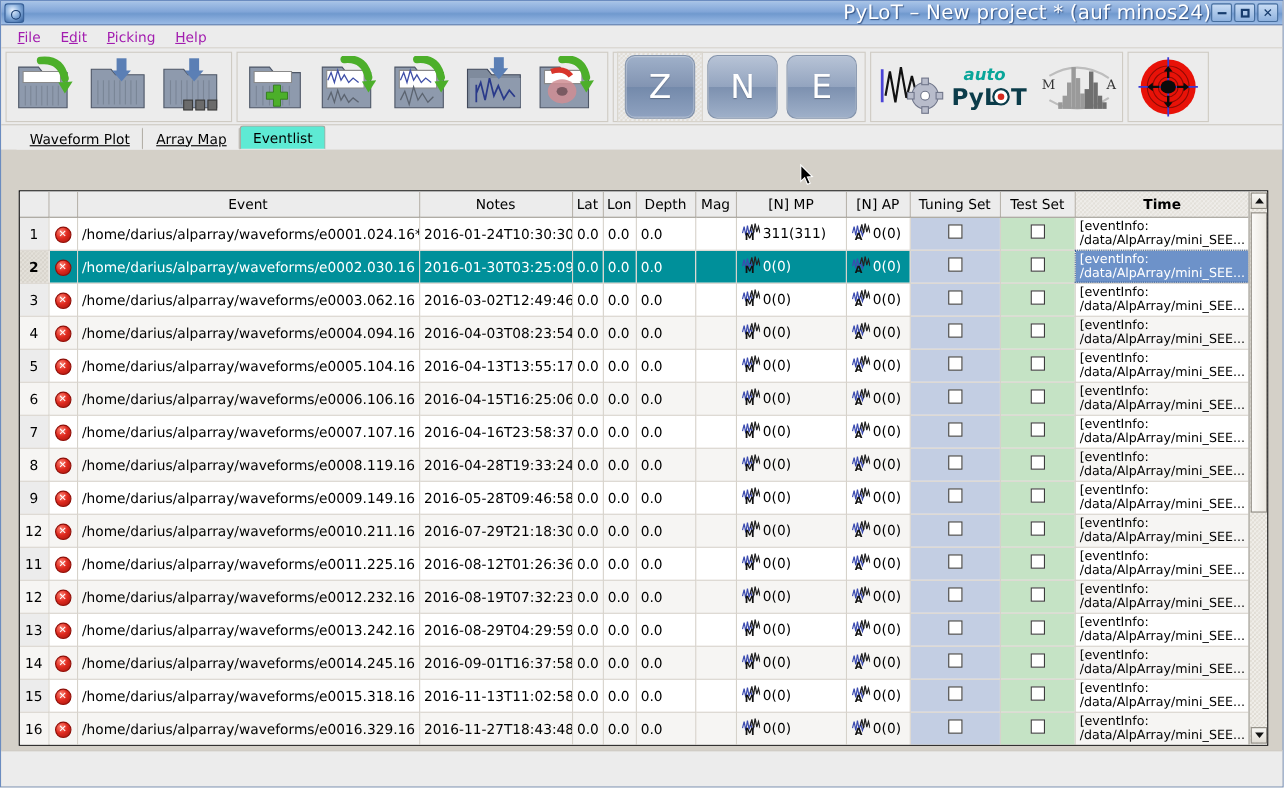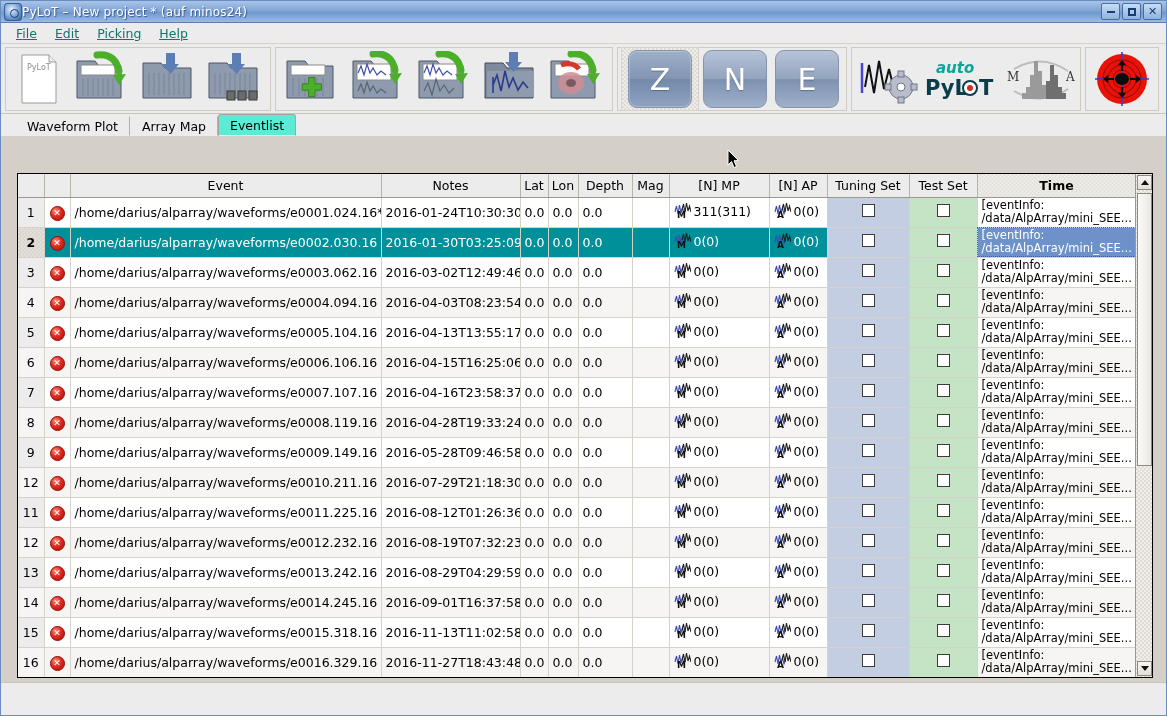--- a/index.html
+++ b/index.html
@@ -34,23 +34,23 @@
     border: 1px solid #365f96;
     position: relative;
   }
   #titlebar .tb-icon::after {
     content: "";
     position: absolute; left: 5px; top: 5px; width: 7px; height: 7px;
     border-radius: 50%;
     border: 1.5px solid #1b3f70;
   }
   #titlebar .tb-title {
-    flex: 1; text-align: left;
+    flex: 1; text-align: right;
     color: #ffffff;
-    font-size: 12px;
+    font-size: 18px;
     text-shadow: 1px 1px 1px rgba(40,70,120,0.85);
     letter-spacing: 0.2px;
   }
   #titlebar .tb-buttons { display: flex; gap: 2px; margin-right: 4px; }
   .tb-btn {
     width: 19px; height: 17px;
     background: linear-gradient(to bottom, #c8dcf4, #8fb2de);
     border: 1px solid #466e9e;
     border-radius: 2px;
     display: flex; align-items: center; justify-content: center;
@@ -65,23 +65,22 @@
   #menubar {
     height: 21px;
     background: #ececec;
     display: flex; align-items: center;
     padding-left: 6px;
     border-bottom: 1px solid #d6d2ca;
   }
   .menu-item {
     padding: 2px 9px;
     font-size: 12.5px;
-    color: #0f766e;
+    color: #a21caf;
     cursor: default;
-    text-decoration: underline;
   }
   .menu-item u { text-decoration: underline; }
 
   
   #toolbar {
     height: 70px;
     background: #ececec;
     display: flex; align-items: stretch;
     padding: 3px 4px 2px 4px;
     border-bottom: 1px solid #c9c5bd;
@@ -179,21 +178,21 @@
   }
   .tab {
     height: 20px;
     padding: 0 11px;
     font-size: 12.5px;
     display: flex; align-items: center;
     background: #ececec;
     border: 1px solid transparent;
     color: #000;
   }
-  .tab.inactive { border-right: 1px solid #b4b0a8; }
+  .tab.inactive { border-right: 1px solid #b4b0a8; text-decoration: underline; }
   .tab.active {
     background: #5eead4;
     border: 1px solid #a8a49c;
     border-bottom: 1px solid #ececec;
     height: 22px;
     border-top-left-radius: 3px; border-top-right-radius: 3px;
   }
 
   
   #tablepanel {
@@ -351,27 +350,20 @@
     <div class="menu-item"><u>F</u><span>ile</span></div>
     <div class="menu-item">E<u>d</u>it</div>
     <div class="menu-item"><u>P</u>icking</div>
     <div class="menu-item"><u>H</u>elp</div>
   </div>
 
   <div id="toolbar">
 
     <div class="tb-group">
 
-      <div class="tbtn first">
-        <svg width="40" height="52" viewBox="0 0 40 52">
-          <path d="M3 2 H30 L37 9 V50 H3 Z" fill="#ffffff" stroke="#9a9a9a" stroke-width="1"></path>
-          <path d="M30 2 L30 9 L37 9" fill="#eeeeee" stroke="#9a9a9a" stroke-width="1"></path>
-          <text x="8" y="17" font-family="DejaVu Sans, sans-serif" font-size="8" fill="#8d8d8d">PyLoT</text>
-        </svg>
-      </div>
 
       <div class="tbtn">
         <svg width="58" height="56" viewBox="0 0 58 56">
           <path d="M4 10 h18 l4 5 h22 v32 h-44 z" fill="#8e9aad" stroke="#4d5666"></path>
           <path d="M8 14 h34 v10 h-34 z" fill="#ffffff" stroke="#8a8a8a"></path>
           <g stroke="#7a8596" stroke-width="1">
             <path d="M10 27 v18 M15 27 v18 M20 27 v18 M25 27 v18 M30 27 v18 M35 27 v18 M40 27 v18"></path>
           </g>
           <path d="M24 4 q18 -2 22 16" stroke="#4caf2a" stroke-width="7" fill="none" stroke-linecap="round"></path>
           <path d="M40 24 l6 10 l7 -11 z" fill="#4caf2a"></path>

